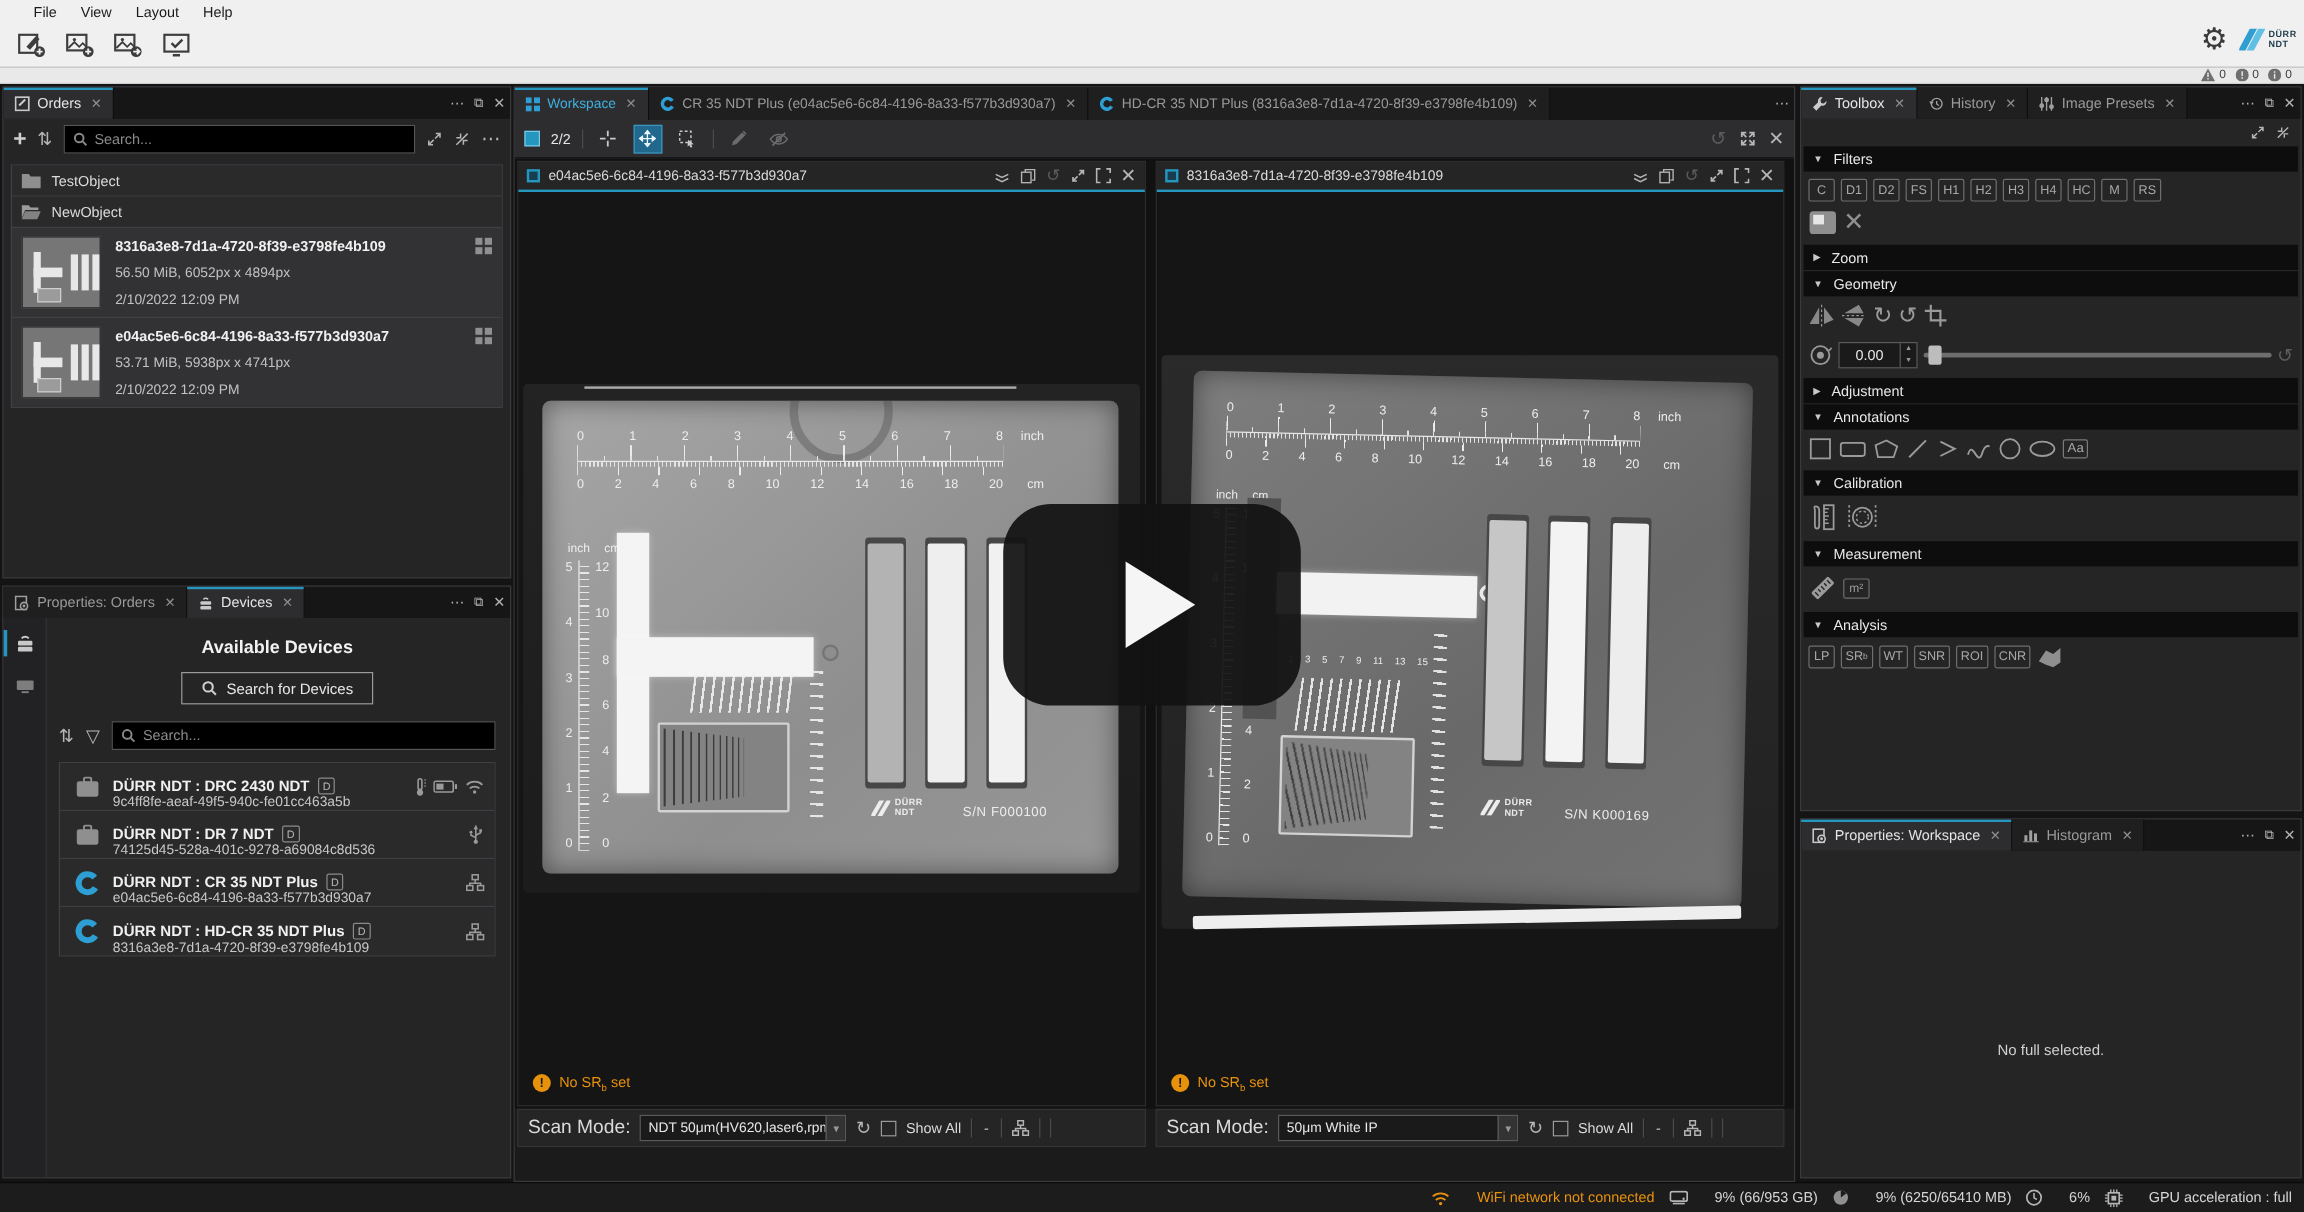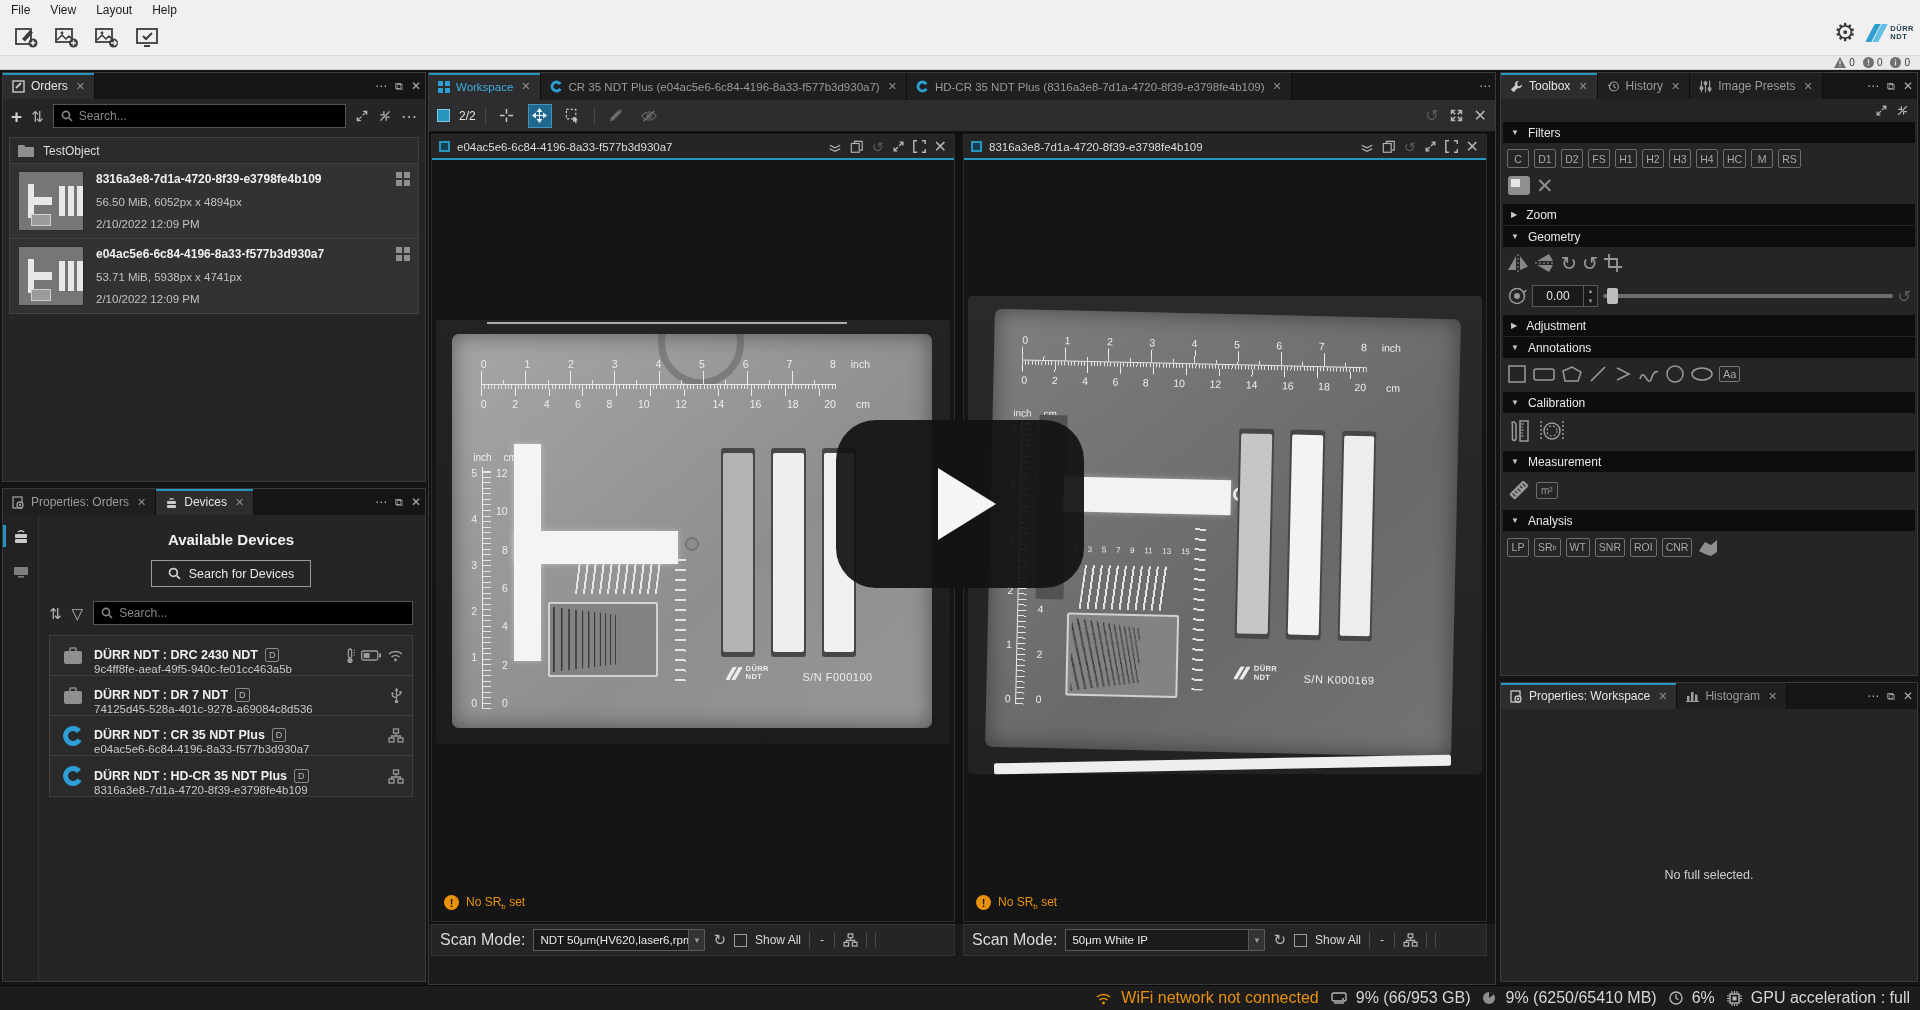--- a/index.html
+++ b/index.html
@@ -3,21 +3,21 @@
 <meta charset="utf-8">
 <style>
   * { margin:0; padding:0; box-sizing:border-box; }
   html,body { width:1920px; height:1010px; overflow:hidden; background:#141414;
     font-family:"Liberation Sans","DejaVu Sans",sans-serif; -webkit-font-smoothing:antialiased; }
   svg { display:block; }
   input { outline:none; }
 
   
   #topbar { position:absolute; left:0; top:0; width:1920px; height:56px; background:#f0f0f0; border-bottom:1px solid #d9d9d9; }
-  #menubar { display:flex; gap:4px; padding:1px 6px 0 3px; height:19px; align-items:flex-end; }
+  #menubar { display:flex; gap:4px; padding:1px 6px 0 20px; height:19px; align-items:flex-end; }
   .menu-item { font-size:12px; color:#1a1a1a; padding:2px 8px; cursor:default; }
   #main-toolbar { display:flex; align-items:center; gap:10px; padding:2px 0 0 12px; height:34px; }
   .tool-ic { width:30px; height:28px; display:flex; align-items:center; justify-content:center; color:#3d3d3d; }
   #topbar-right { position:absolute; right:6px; top:20px; display:flex; align-items:center; gap:10px; }
   .gear { font-family:"DejaVu Sans",sans-serif; font-size:25px; color:#3a3a3a; line-height:1; }
   .brand { display:flex; align-items:center; gap:2px; }
   .brand-mark { width:22px; height:18px; position:relative; overflow:hidden; }
   .brand-mark i { position:absolute; width:6px; height:22px; background:#2e9fd0; transform:skewX(-28deg); top:-2px; }
   .brand-mark i:nth-child(1){left:4px;} .brand-mark i:nth-child(2){left:11px; background:#5fc0e4;}
   .brand-txt { font-size:7.5px; font-weight:bold; color:#1d3a4a; line-height:1.05; letter-spacing:.5px; }
@@ -219,21 +219,21 @@
   .ann-ic { color:#9a9a9a; }
   .aa-box { border:1px solid #7a7a7a; color:#a8a8a8; font-size:11px; padding:1px 3px; border-radius:2px; }
   .m2-box { border:1px solid #6e6e6e; color:#9a9a9a; font-size:10px; padding:2px 4px; border-radius:2px; }
 
   
   #props-panel { left:1500px; top:682px; width:418px; height:300px; }
   #props-empty { height:calc(100% - 26px); display:flex; align-items:center; justify-content:center; color:#cfcfcf; font-size:12.5px; padding-top:60px; }
 
   
   #statusbar { position:absolute; left:0; bottom:0; width:1920px; height:25px; background:#1c1c1d; border-top:1px solid #0a0a0a; display:flex; align-items:center; justify-content:flex-end; gap:12px; padding-right:10px; }
-  .sb-item { display:flex; align-items:center; gap:9px; font-size:16px; color:#d6d6d6; }
+  .sb-item { display:flex; align-items:center; gap:22px; font-size:12px; color:#d6d6d6; }
   .sb-item.orange { color:#e8920c; }
   .sb-ic { color:#b5b5b5; }
 </style>
 </head>
 <body>
 
 <div id="topbar">
   <div id="menubar">
       <span class="menu-item">File</span>
       <span class="menu-item">View</span>
@@ -353,20 +353,27 @@
         </svg>
     </span>
     <span class="ib">⋯</span>
   </div>
   <div id="orders-list">
     <div class="folder-row">
       <svg width="16" height="13" viewBox="0 0 16 13">
           <path d="M0 1h6l1.5 2H16v10H0z" fill="#8f8f8f"></path>
         </svg>
       <span>TestObject</span>
+    </div>
+    <div class="folder-row">
+      <svg width="16" height="13" viewBox="0 0 16 13">
+          <path d="M0 1h6l1.5 2H14v2H3L0 12z" fill="#9b9b9b"></path>
+          <path d="M3 6h13l-3 7H0z" fill="#828282"></path>
+        </svg>
+      <span>NewObject</span>
     </div>
     <div class="order-item">
       <div class="thumb">
           <i class="tv"></i>
           <i class="th"></i>
           <i class="b1"></i>
           <i class="b2"></i>
           <i class="b3"></i>
           <i class="gb"></i>
         </div>

